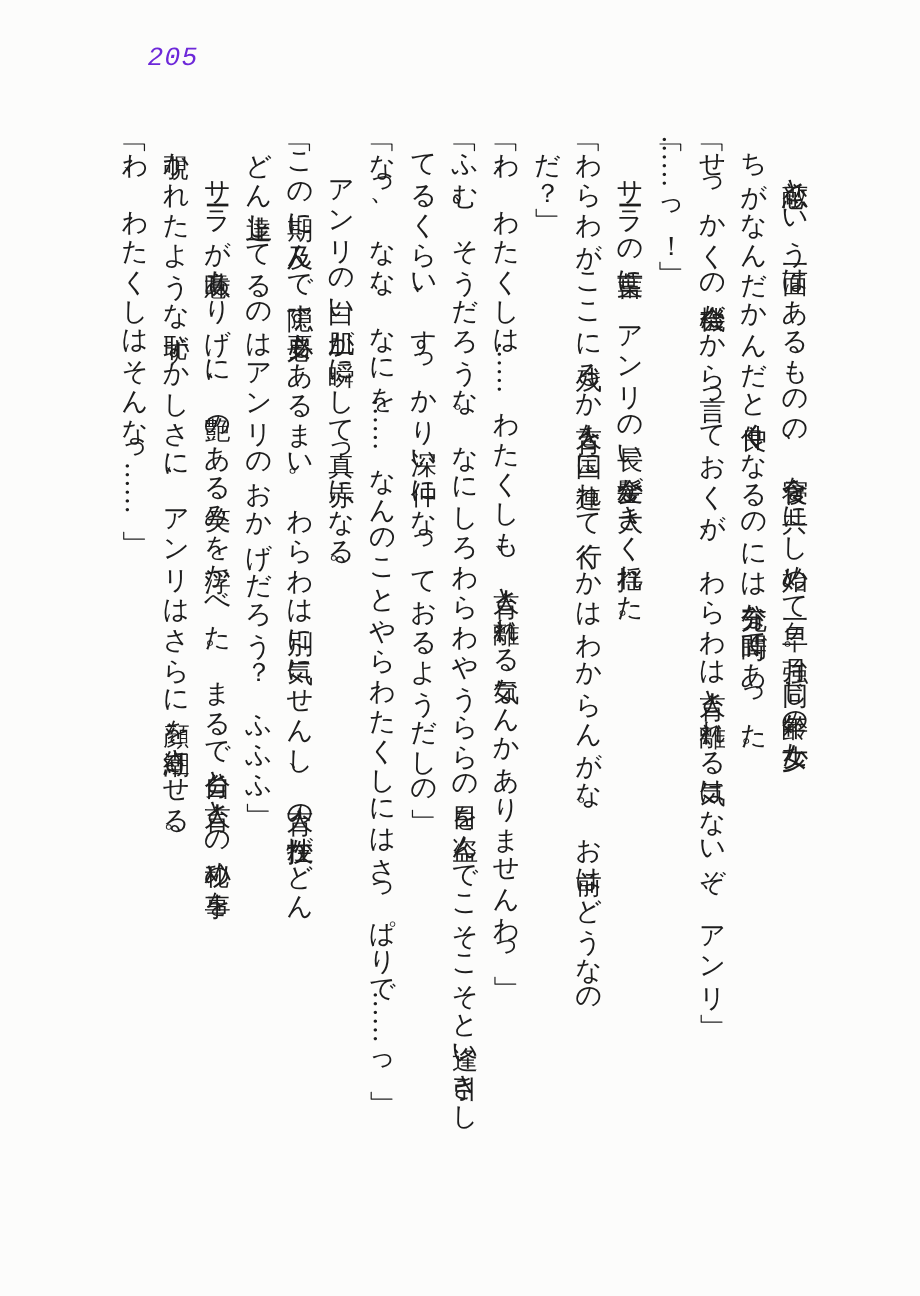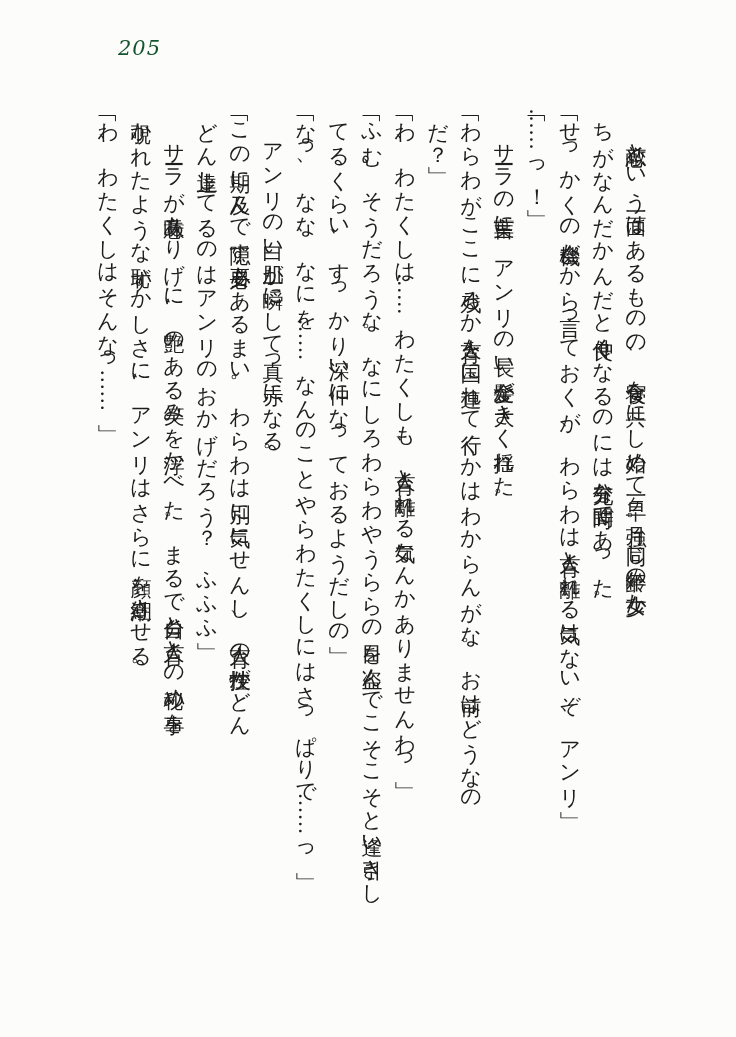--- a/index.html
+++ b/index.html
@@ -17,21 +17,22 @@
     font-family: "DejaVu Serif", "Liberation Serif", serif;
     overflow: hidden;
   }
   .page-number {
     position: absolute;
     top: 36px;
     left: 118px;
     font-size: 21px;
     font-style: italic;
     letter-spacing: 1px;
-    color: #14532d;
+    color: #6d28d9;
+    font-family: Liberation Mono, monospace;
   }
   .text-block {
     position: absolute;
     top: 108px;
     right: 84px;
     height: 820px;
     writing-mode: vertical-rl;
     text-orientation: mixed;
     font-size: 21px;
     line-height: 33px;

